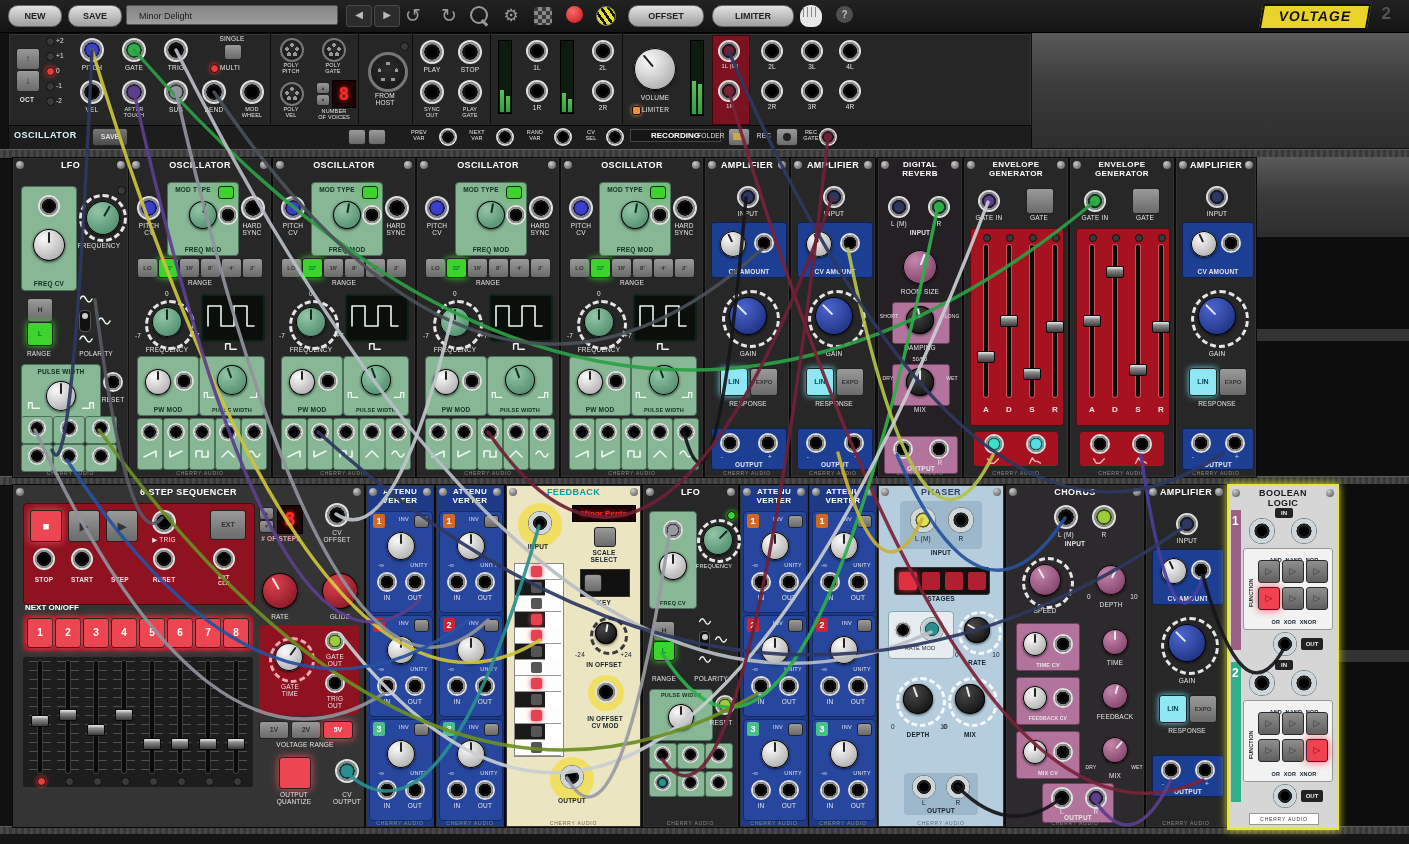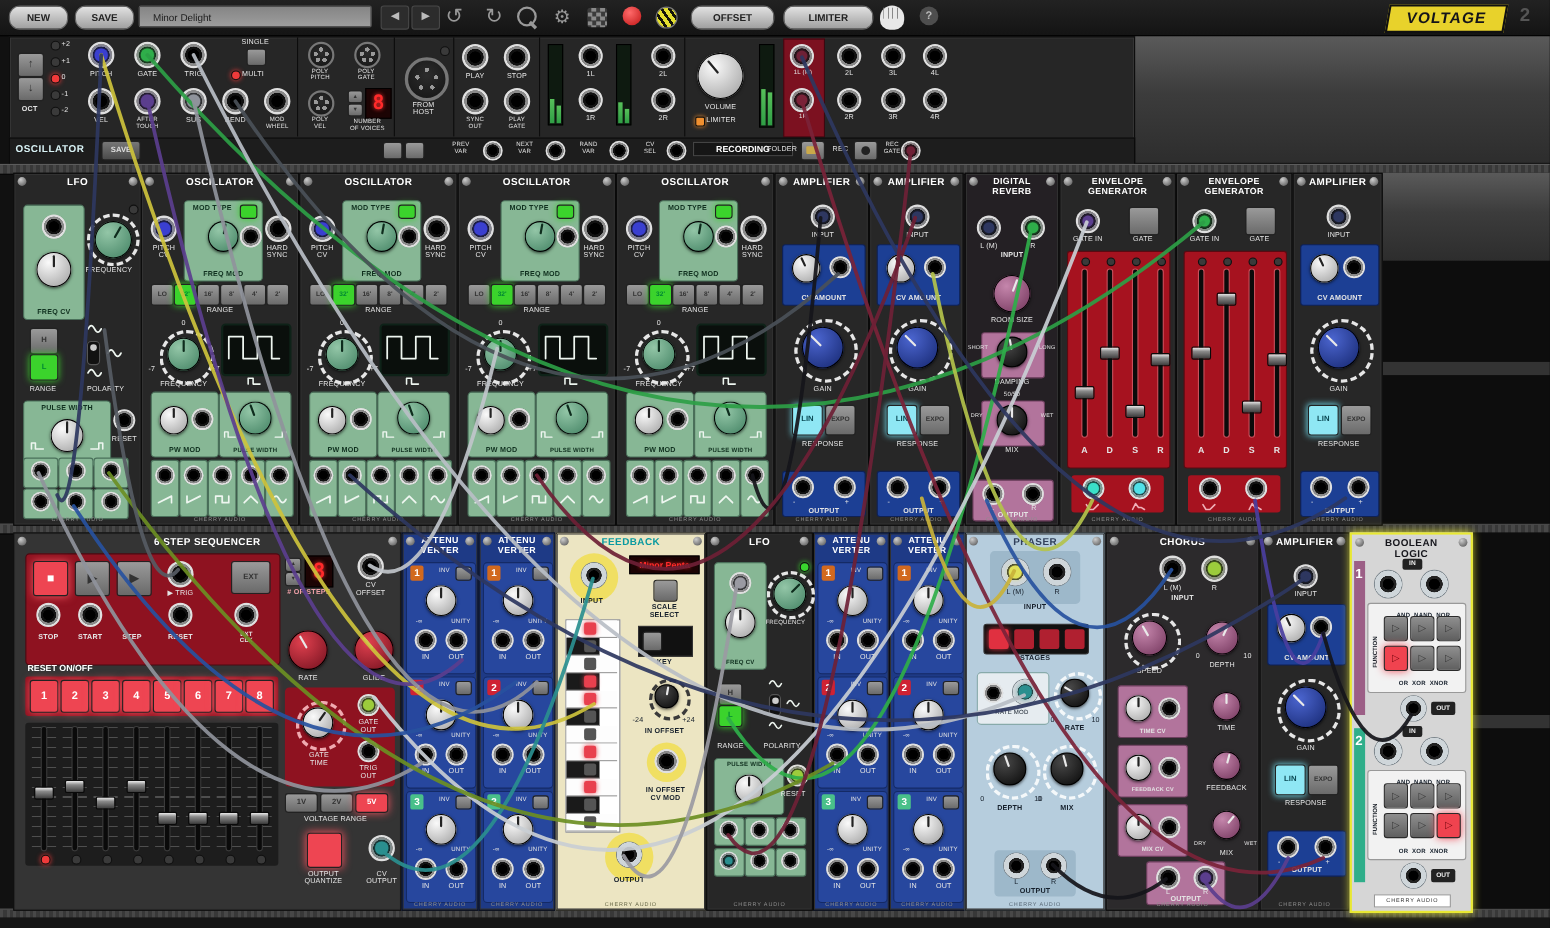--- a/index.html
+++ b/index.html
@@ -956,21 +956,21 @@
     <div class="lbl" style="left:296px;top:44px;width:56px;">CV
 OFFSET</div>
     <div class="knob red" style="left:249px;top:88px;width:36px;height:36px;--rot:-30deg;">
         <span class="ptr"></span>
       </div>
     <div class="lbl" style="left:244px;top:128px;width:46px;">RATE</div>
     <div class="knob red" style="left:309px;top:88px;width:36px;height:36px;--rot:-40deg;">
         <span class="ptr"></span>
       </div>
     <div class="lbl" style="left:304px;top:128px;width:46px;">GLIDE</div>
-    <div class="ab" style="left:12px;top:118px;color:#fff;font-size:8px;font-weight:bold;">RESET ON/OFF</div>
+    <div class="ab" style="left:12px;top:118px;color:#fff;font-size:8px;font-weight:bold;">NEXT ON/OFF</div>
     <div class="ab" style="left:10px;top:130px;width:230px;height:36px;background:#8e1220;border-radius:3px;"></div>
     <div class="sqbtn lit-red stepb" style="left: 14px; top: 133px; width: 24px; height: 28px; line-height: 28px; font-size: 10px;">1</div>
     <div class="sqbtn lit-red stepb" style="left: 42px; top: 133px; width: 24px; height: 28px; line-height: 28px; font-size: 10px;">2</div>
     <div class="sqbtn lit-red stepb" style="left: 70px; top: 133px; width: 24px; height: 28px; line-height: 28px; font-size: 10px;">3</div>
     <div class="sqbtn lit-red stepb" style="left: 98px; top: 133px; width: 24px; height: 28px; line-height: 28px; font-size: 10px;">4</div>
     <div class="sqbtn lit-red stepb" style="left: 126px; top: 133px; width: 24px; height: 28px; line-height: 28px; font-size: 10px;">5</div>
     <div class="sqbtn lit-red stepb" style="left: 154px; top: 133px; width: 24px; height: 28px; line-height: 28px; font-size: 10px;">6</div>
     <div class="sqbtn lit-red stepb" style="left: 182px; top: 133px; width: 24px; height: 28px; line-height: 28px; font-size: 10px;">7</div>
     <div class="sqbtn lit-red stepb" style="left: 210px; top: 133px; width: 24px; height: 28px; line-height: 28px; font-size: 10px;">8</div>
 

